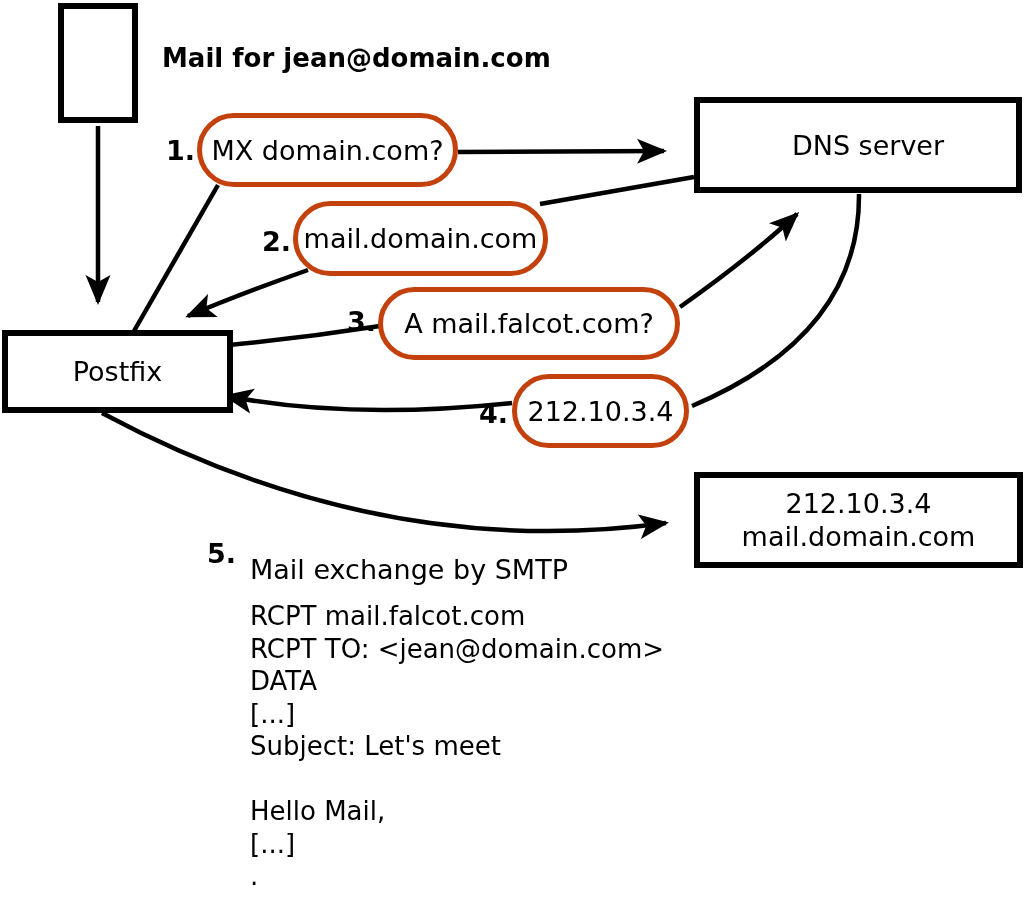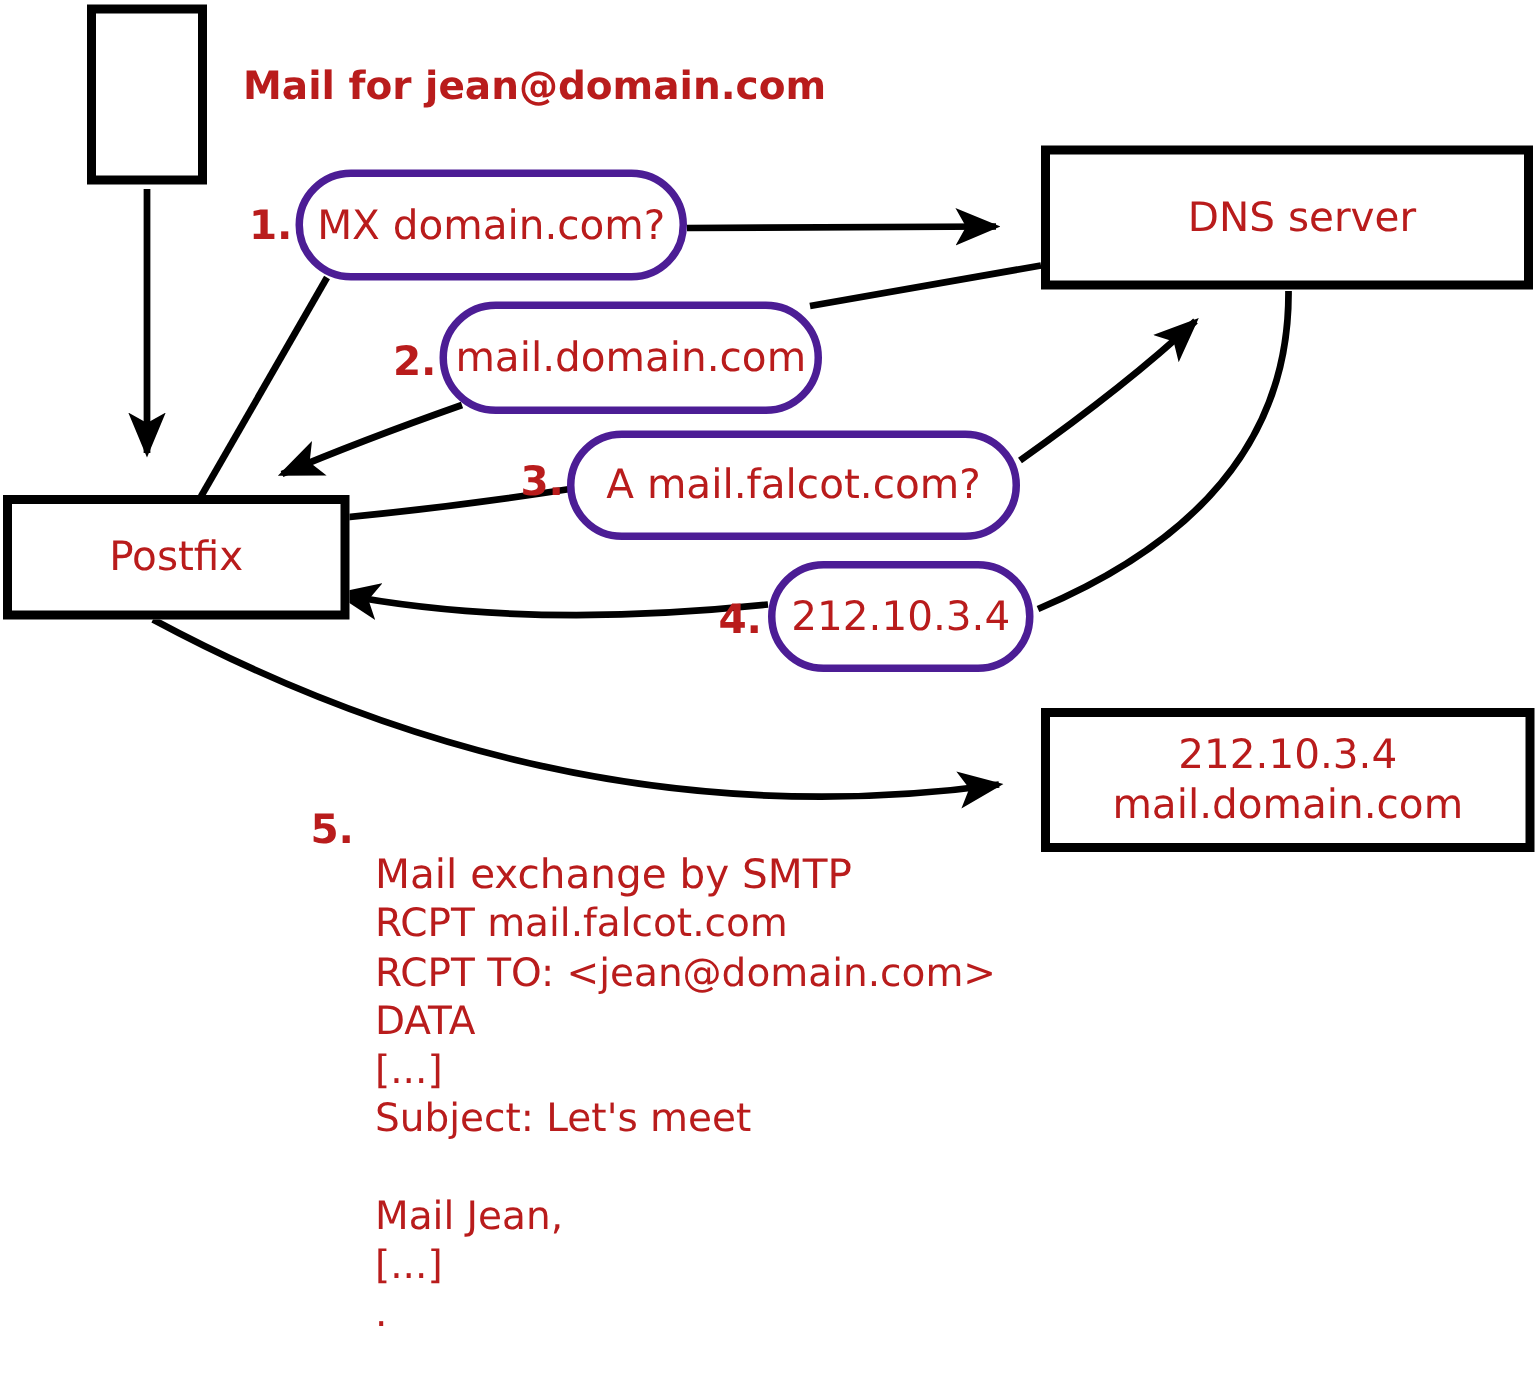--- a/index.html
+++ b/index.html
@@ -1,56 +1,56 @@
 <!DOCTYPE html>
 <html><head>
 <meta charset="utf-8">
 <style>
   html,body{margin:0;padding:0;background:#ffffff;}
   .canvas{
     position:relative;
     width:1024px;height:919px;
     background:#ffffff;
     font-family:"DejaVu Sans","Liberation Sans",sans-serif;
-    color:#b91c1c;
+    color:#000000;
     overflow:hidden;
   }
   .wires{position:absolute;left:0;top:0;width:1024px;height:919px;}
   .node{
     position:absolute;
     background:#fff;
     border:6px solid #000;
     display:flex;align-items:center;justify-content:center;
     box-sizing:border-box;
     font-size:27px;line-height:33px;
     text-align:center;
   }
   .pill{
     position:absolute;
     background:#fff;
-    border:5px solid #4c1d95;
+    border:5px solid #c2410c;
     border-radius:40px;
     display:flex;align-items:center;justify-content:center;
     box-sizing:border-box;
     font-size:27px;
     white-space:nowrap;
   }
   .stepnum{
     position:absolute;
     width:42px;
     font-size:27px;font-weight:bold;
     text-align:right;
     white-space:nowrap;
   }
   .title{
     position:absolute;left:162px;top:43px;
     font-size:26px;font-weight:bold;white-space:nowrap;
   }
   .step5-label{
-    position:absolute;left:250px;top:568px;
+    position:absolute;left:250px;top:554px;
     font-size:27px;white-space:nowrap;
   }
   .smtp{
     position:absolute;left:250px;top:600px;
     font-size:26px;line-height:32.5px;
   }
   .smtp-line{min-height:32.5px;white-space:pre;}
   
   #envelope{left:58px;top:3px;width:80px;height:120px;}
   #postfix{left:2px;top:330px;width:231px;height:83px;}
@@ -129,18 +129,18 @@
 
   <div class="step5-label">Mail exchange by SMTP</div>
 
   <div class="smtp">
     <div class="smtp-line">RCPT mail.falcot.com</div>
     <div class="smtp-line">RCPT TO: &lt;jean@domain.com&gt;</div>
     <div class="smtp-line">DATA</div>
     <div class="smtp-line">[...]</div>
     <div class="smtp-line">Subject: Let's meet</div>
     <div class="smtp-line"></div>
-    <div class="smtp-line">Mail Jean,</div>
+    <div class="smtp-line">Hello Mail,</div>
     <div class="smtp-line">[...]</div>
     <div class="smtp-line">.</div>
   </div>
 
 </div>
 
 </body></html>

